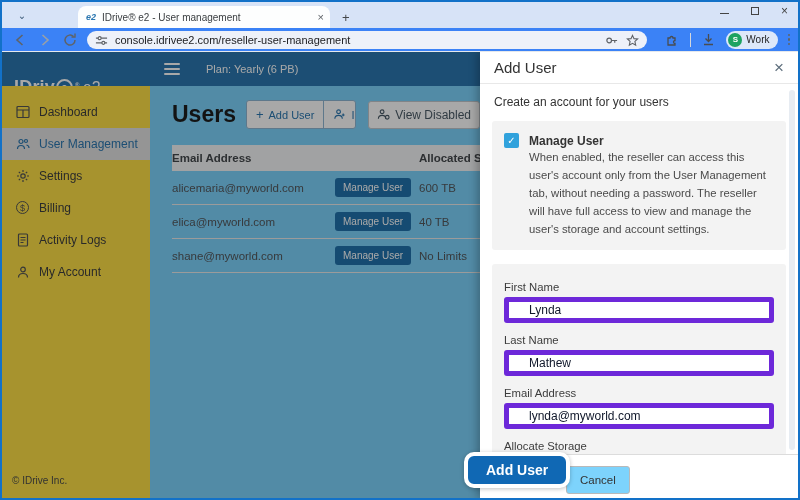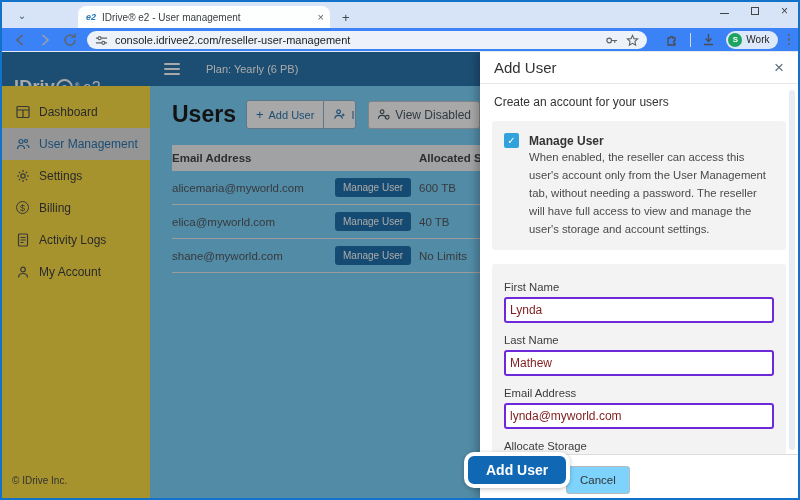--- a/index.html
+++ b/index.html
@@ -90,21 +90,21 @@
   .panel-close { font-size:17px; color:#5f6f7d; cursor:pointer; line-height:1; }
   .panel-sub { font-size:12px; color:#333; padding:11px 14px 2px; }
   .gray-box { background:#f3f3f3; border-radius:3px; margin:10px 12px 0; padding:12px; }
   .cb-row { display:flex; align-items:center; }
   .checkbox { width:15px; height:15px; background:#31a2dc; border-radius:2px; color:#fff; font-size:10px; display:flex; align-items:center; justify-content:center; cursor:pointer; flex:0 0 15px; }
   .cb-label { font-size:12px; font-weight:bold; color:#333; margin-left:10px; }
   .cb-desc { font-size:11.3px; color:#4a4a4a; line-height:1.6; margin-top:0; padding-left:25px; }
   .form-box { margin-top:14px; padding:6px 12px 16px; }
   .field { margin-top:11px; }
   .field label { display:block; font-size:11.3px; color:#3c3c3c; margin-bottom:4px; }
-  .field input { width:100%; height:26px; border:2px solid #6d28d9; border-radius:3px; font-size:12px; color:#7f1d1d; padding:0 4px; background:#fff; font-family:"Liberation Sans", sans-serif; }
+  .field input { width:100%; height:26px; border:5px solid #6d28d9; border-radius:3px; font-size:12px; color:#0f172a; padding:0 20px; background:#fff; font-family:"Liberation Sans", sans-serif; }
   .select-box { width:100%; height:26px; border:1px solid #c9c9c9; border-radius:3px; background:#fff; display:flex; align-items:center; justify-content:space-between; padding:0 10px 0 8px; font-size:12px; color:#333; cursor:pointer; }
   .caret-down { width:0; height:0; border-left:4.5px solid transparent; border-right:4.5px solid transparent; border-top:5.5px solid #3aa0dc; }
   .panel-footer { position:absolute; left:0; right:0; bottom:0; height:44px; background:#fff; border-top:1px solid #dcdcdc; z-index:7; }
   .cancel-btn { position:absolute; left:86px; top:11px; padding:7px 13px; background:#7dd3fc; border:1px solid #b9b9b9; border-radius:3px; font-size:11.5px; color:#333; cursor:pointer; font-family:"Liberation Sans", sans-serif; }
   .adduser-btn { position:absolute; left:-16px; top:-3px; background:#1068b4; color:#fff; border:4px solid #fff; border-radius:10px; padding:6px 18px; font-size:14px; font-weight:bold; cursor:pointer; z-index:8; box-shadow:0 1px 4px rgba(0,0,0,0.25); font-family:"Liberation Sans", sans-serif; }
   .panel-scrollbar { position:absolute; right:3px; top:38px; bottom:48px; width:6px; background:#e7ecf2; border-radius:3px; z-index:6; }
 </style>
 </head>
 <body>
 

